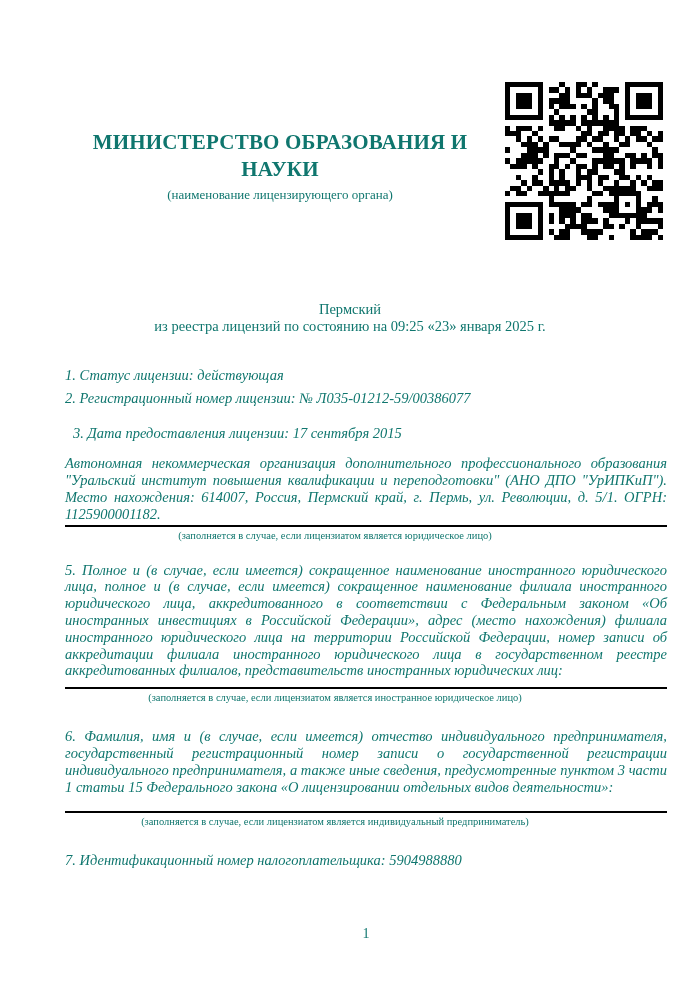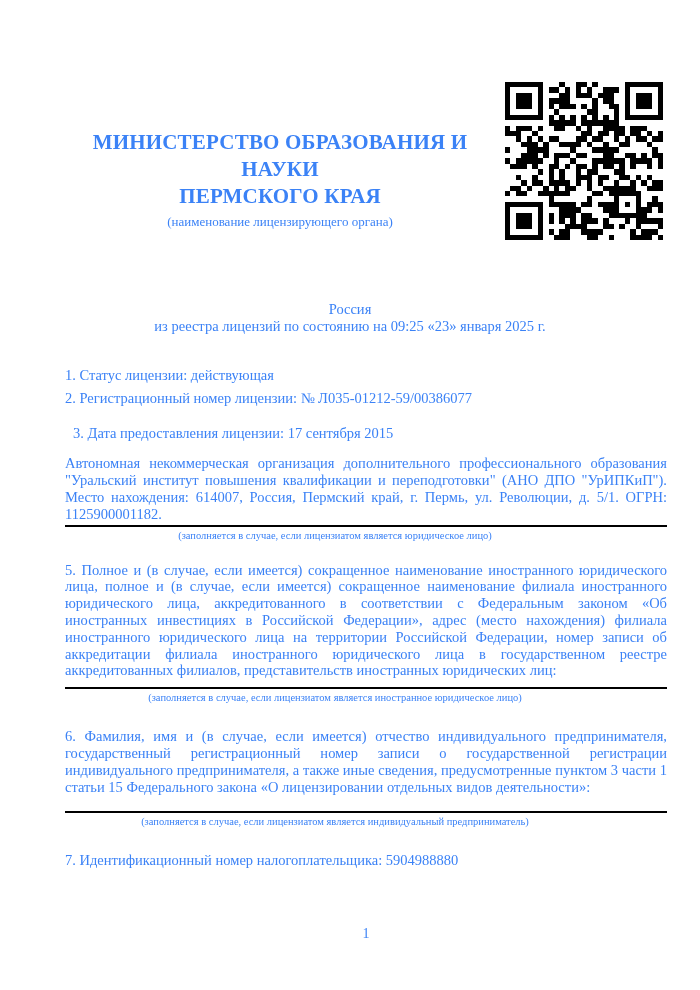--- a/index.html
+++ b/index.html
@@ -1,31 +1,31 @@
 <!DOCTYPE html>
 <html><head>
 <meta charset="utf-8">
 <style>
   html,body { margin:0; padding:0; background:#e8e8e8; }
   .page {
     position:relative; width:700px; height:990px; margin:0 auto;
-    background:#ffffff; color:#3b82f6;
+    background:#ffffff; color:#0f766e;
     font-family:"Liberation Serif","DejaVu Serif",serif;
     overflow:hidden;
   }
   .org-block { position:absolute; left:60px; top:129px; width:440px; text-align:center; }
   .org-name  { font-weight:bold; font-size:21px; line-height:27px; letter-spacing:0.2px; }
   .org-caption { font-size:13px; line-height:13px; margin-top:5px; }
   .qr { position:absolute; left:505px; top:82px; width:158px; height:158px; }
   .qr svg { display:block; width:158px; height:158px; shape-rendering:crispEdges; }
   .title-block { position:absolute; left:0; top:301px; width:700px; text-align:center;
                  font-size:14.5px; line-height:17px; }
   .content { position:absolute; left:65px; top:367px; width:602px;
              font-size:14.5px; line-height:16.8px; }
-  .jt { text-align:justify; margin:0; }
+  .jt { text-align:justify; margin:0;font-style:italic; }
   .rule { height:0; border-top:2px solid #000; }
   .small-caption { font-size:10.5px; line-height:13px; text-align:center; padding-right:62px; }
   .cap1 { margin:2px 0 21px; }
   .i2 { margin:6px 0 18px; }
   .i3 { margin:0 8px 14px; }
   .rule4 { margin-top:2px; }
   .cap4 { margin:2px 0 20px; }
   .rule5 { margin-top:8px; }
   .cap5 { margin:2px 0 24px;text-align:center; }
   .rule6 { margin-top:16px; }
@@ -34,21 +34,20 @@
                  text-align:center; font-size:14px; }
 </style>
 </head>
 <body>
 
 <div class="page">
 
   <div class="org-block">
     <div class="org-name">
       <div>МИНИСТЕРСТВО ОБРАЗОВАНИЯ И НАУКИ</div>
-      <div>ПЕРМСКОГО КРАЯ</div>
     </div>
     <div class="org-caption">(наименование лицензирующего органа)</div>
   </div>
 
   <div class="qr">
     <svg id="qr-svg" viewBox="0 0 29 29" xmlns="http://www.w3.org/2000/svg">
         <rect x="0" y="0" width="1" height="1" fill="#000000"></rect>
         <rect x="1" y="0" width="1" height="1" fill="#000000"></rect>
         <rect x="2" y="0" width="1" height="1" fill="#000000"></rect>
         <rect x="3" y="0" width="1" height="1" fill="#000000"></rect>
@@ -482,21 +481,21 @@
         <rect x="19" y="28" width="1" height="1" fill="#000000"></rect>
         <rect x="23" y="28" width="1" height="1" fill="#000000"></rect>
         <rect x="24" y="28" width="1" height="1" fill="#000000"></rect>
         <rect x="25" y="28" width="1" height="1" fill="#000000"></rect>
         <rect x="26" y="28" width="1" height="1" fill="#000000"></rect>
         <rect x="28" y="28" width="1" height="1" fill="#000000"></rect>
       </svg>
   </div>
 
   <div class="title-block">
-    <div>Россия</div>
+    <div>Пермский</div>
     <div>из реестра лицензий по состоянию на 09:25 «23» января 2025 г.</div>
   </div>
 
   <div class="content">
 
     <p class="jt">1. Статус лицензии: действующая</p>
 
     <p class="jt i2">2. Регистрационный номер лицензии: № Л035-01212-59/00386077</p>
 
     <p class="jt i3">3. Дата предоставления лицензии: 17 сентября 2015</p>

